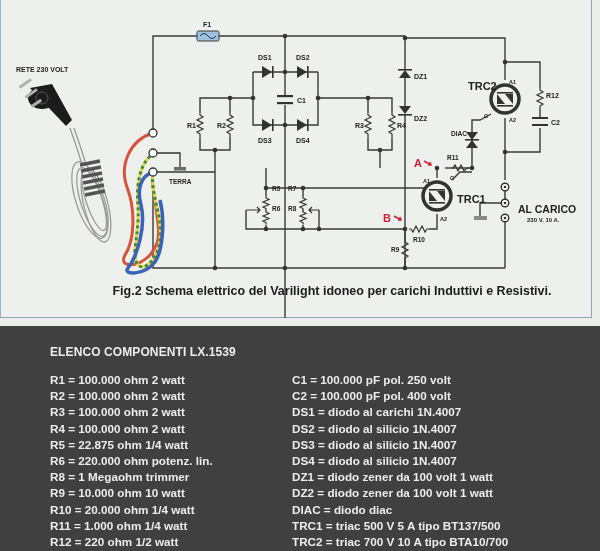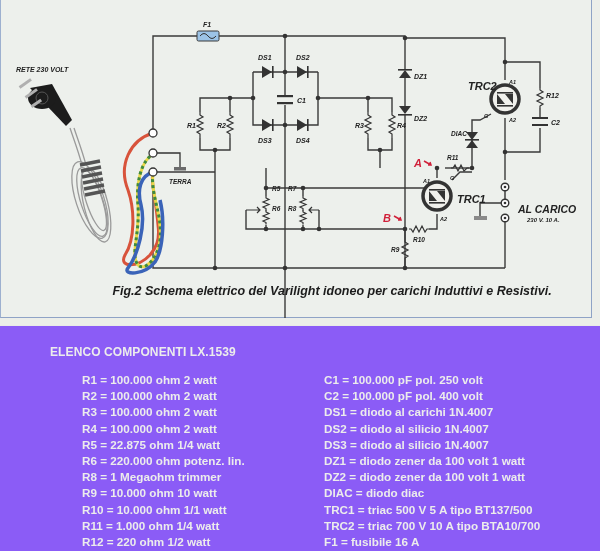--- a/index.html
+++ b/index.html
@@ -1,25 +1,25 @@
 <!DOCTYPE html>
 <html><head>
 <meta charset="utf-8">
 <style>
   html, body { margin:0; padding:0; }
   body { width:600px; height:551px; overflow:hidden; background:#e9ebe6; font-family:"Liberation Sans", sans-serif; position:relative; }
-  #figure { position:absolute; left:0; top:0; width:600px; height:325px; background:#eceee9;font-style:italic; }
+  #figure { position:absolute; left:0; top:0; width:600px; height:325px; background:#eceee9; }
   #panel { position:absolute; left:0; top:0; width:592px; height:318px; border:1.5px solid #8fa3c6; border-top:none; border-left:1.5px solid #9db0cf; background:#edf0ec; box-sizing:border-box; }
   #schematic { position:absolute; left:0; top:0; }
   .lbl { font-family:"Liberation Sans", sans-serif; font-weight:bold; fill:#222; }
   #caption { position:absolute; left:0; width:600px; top:284px; text-align:center; font-size:12.5px; font-weight:bold; color:#1c1c1c;padding-left:32px; }
-  #parts { position:absolute; left:0; top:326px; width:600px; height:225px; background:#8b5cf6; color:#ececec; font-weight:bold; font-size:11.7px; }
+  #parts { position:absolute; left:0; top:326px; width:600px; height:225px; background:#404040; color:#ececec; font-weight:bold; font-size:11.7px; }
   #parts-title { position:absolute; left:50px; top:19px; font-size:12px; letter-spacing:0.1px; }
   .col { position:absolute; top:46px; }
-  .col div { height:16.2px; line-height:16px; white-space:nowrap;margin-left:32px; }
+  .col div { height:16.2px; line-height:16px; white-space:nowrap; }
   #col-left { left:50px; }
   #col-right { left:292px; }
 </style>
 </head>
 <body>
 
 <div id="figure">
   <div id="panel"></div>
 
   <svg id="schematic" width="600" height="318" viewBox="0 0 600 318">
@@ -280,30 +280,31 @@
   <div id="parts-title">ELENCO COMPONENTI LX.1539</div>
   <div class="col" id="col-left">
     <div>R1 = 100.000 ohm 2 watt</div>
     <div>R2 = 100.000 ohm 2 watt</div>
     <div>R3 = 100.000 ohm 2 watt</div>
     <div>R4 = 100.000 ohm 2 watt</div>
     <div>R5 = 22.875 ohm 1/4 watt</div>
     <div>R6 = 220.000 ohm potenz. lin.</div>
     <div>R8 = 1 Megaohm trimmer</div>
     <div>R9 = 10.000 ohm 10 watt</div>
-    <div>R10 = 10.000 ohm 1/1 watt</div>
+    <div>R10 = 20.000 ohm 1/4 watt</div>
     <div>R11 = 1.000 ohm 1/4 watt</div>
     <div>R12 = 220 ohm 1/2 watt</div>
   </div>
   <div class="col" id="col-right">
     <div>C1 = 100.000 pF pol. 250 volt</div>
     <div>C2 = 100.000 pF pol. 400 volt</div>
     <div>DS1 = diodo al carichi 1N.4007</div>
     <div>DS2 = diodo al silicio 1N.4007</div>
     <div>DS3 = diodo al silicio 1N.4007</div>
+    <div>DS4 = diodo al silicio 1N.4007</div>
     <div>DZ1 = diodo zener da 100 volt 1 watt</div>
     <div>DZ2 = diodo zener da 100 volt 1 watt</div>
     <div>DIAC = diodo diac</div>
     <div>TRC1 = triac 500 V 5 A tipo BT137/500</div>
     <div>TRC2 = triac 700 V 10 A tipo BTA10/700</div>
     <div>F1 = fusibile 16 A</div>
   </div>
 </div>
 
 </body></html>

